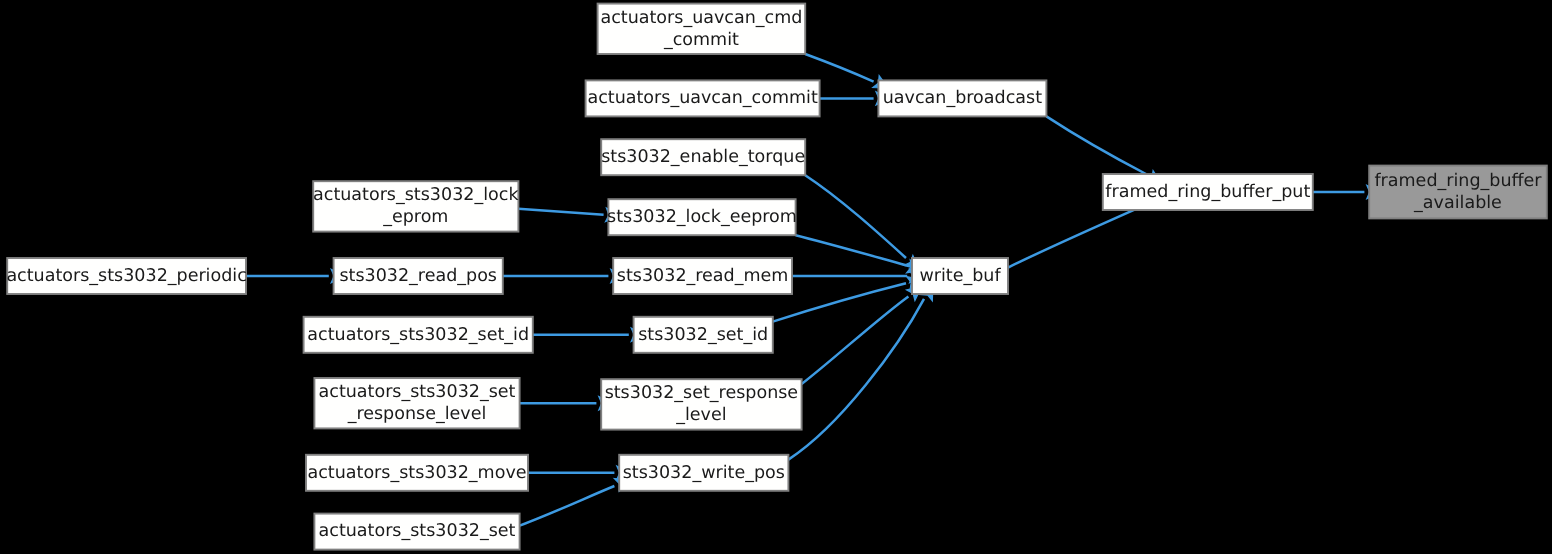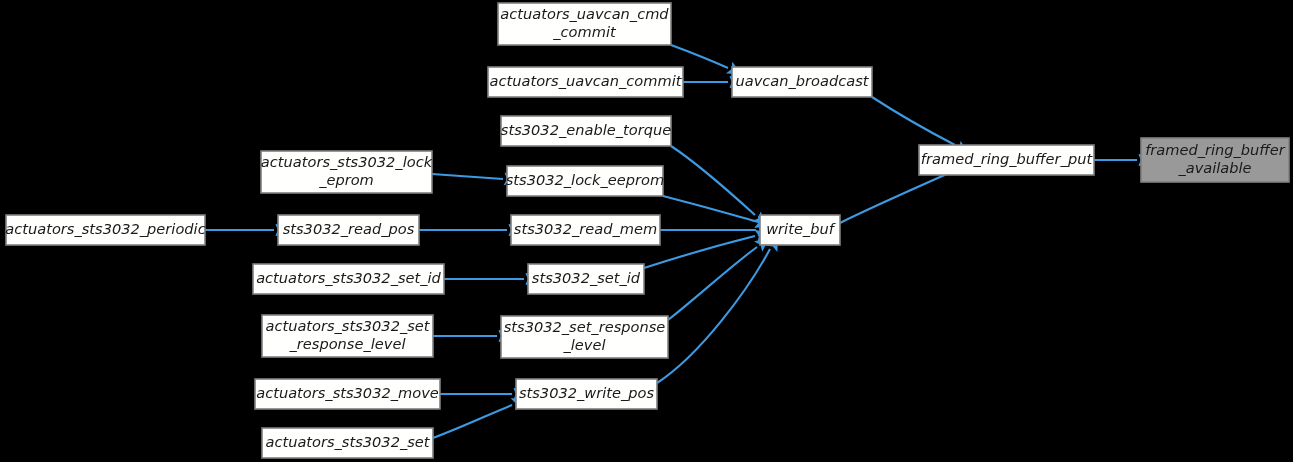--- a/index.html
+++ b/index.html
@@ -7,21 +7,20 @@
     padding: 0;
     background: #000000;
   }
   #graph-root {
     position: relative;
     width: 1293px;
     height: 462px;
     background: #000000;
     overflow: hidden;
     font-family: "DejaVu Sans", sans-serif;
-    font-style: italic;
   }
   #graph-svg {
     position: absolute;
     left: 0;
     top: 0;
     width: 1293px;
     height: 462px;
     display: block;
   }
   .node-rect {

